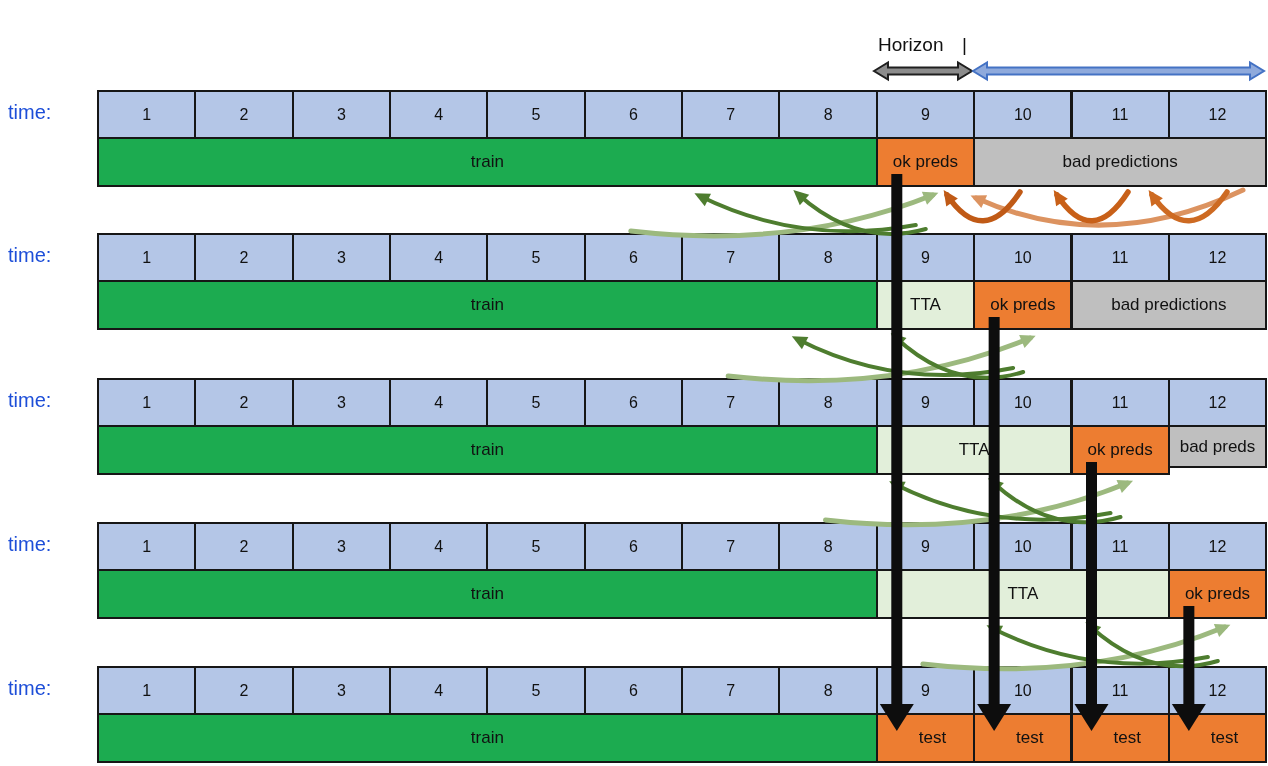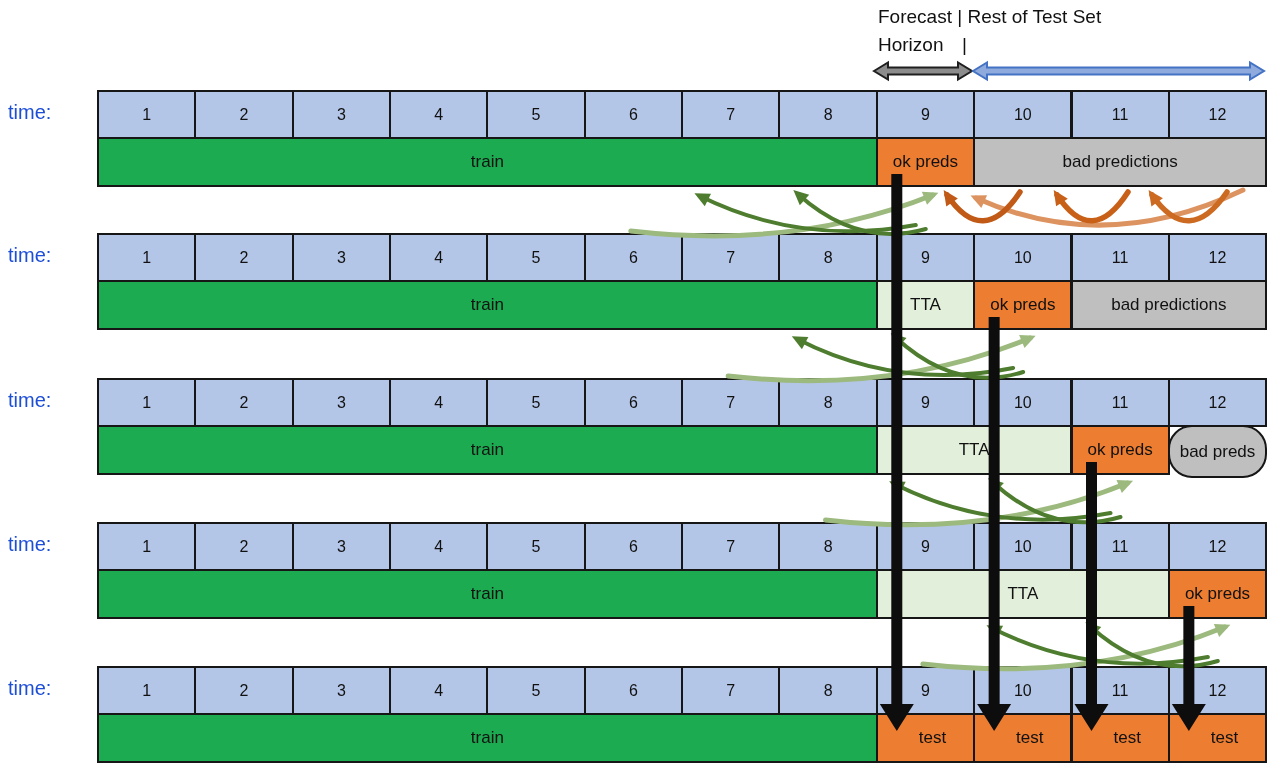--- a/index.html
+++ b/index.html
@@ -17,21 +17,20 @@
     position:absolute;box-sizing:border-box;border:2px solid #161616;
     display:flex;align-items:center;justify-content:center;font-size:17px;color:#111;
   }
   .seg-test{padding-left:14px;}
   #arrow-layer{position:absolute;left:0;top:0;width:1268px;height:766px;pointer-events:none;}
 </style>
 </head>
 <body>
 
 <div id="canvas">
-  <div class="hdr" style="left:878px;top:5px;">Forecast | Rest of Test Set</div>
   <div class="hdr" style="left:878px;top:33px;">Horizon</div>
   <div class="hdr" style="left:962px;top:33px;">|</div>
 
   <div id="rows">
       <div class="time-label" style="left: 8px; top: 101px;">time:</div>
       <div class="cell" style="left: 97px; top: 90px; width: 99.35px; height: 49px; background: rgb(180, 198, 231);">1</div>
       <div class="cell" style="left: 194.35px; top: 90px; width: 99.35px; height: 49px; background: rgb(180, 198, 231);">2</div>
       <div class="cell" style="left: 291.7px; top: 90px; width: 99.35px; height: 49px; background: rgb(180, 198, 231);">3</div>
       <div class="cell" style="left: 389.05px; top: 90px; width: 99.35px; height: 49px; background: rgb(180, 198, 231);">4</div>
       <div class="cell" style="left: 486.4px; top: 90px; width: 99.35px; height: 49px; background: rgb(180, 198, 231);">5</div>
@@ -71,21 +70,21 @@
       <div class="cell" style="left: 583.75px; top: 378px; width: 99.35px; height: 49px; background: rgb(180, 198, 231);">6</div>
       <div class="cell" style="left: 681.1px; top: 378px; width: 99.35px; height: 49px; background: rgb(180, 198, 231);">7</div>
       <div class="cell" style="left: 778.45px; top: 378px; width: 99.35px; height: 49px; background: rgb(180, 198, 231);">8</div>
       <div class="cell" style="left: 875.8px; top: 378px; width: 99.35px; height: 49px; background: rgb(180, 198, 231);">9</div>
       <div class="cell" style="left: 973.15px; top: 378px; width: 99.35px; height: 49px; background: rgb(180, 198, 231);">10</div>
       <div class="cell" style="left: 1070.5px; top: 378px; width: 99.35px; height: 49px; background: rgb(180, 198, 231);">11</div>
       <div class="cell" style="left: 1167.85px; top: 378px; width: 99.35px; height: 49px; background: rgb(180, 198, 231);">12</div>
       <div class="segment seg-train" style="left: 97px; top: 425px; width: 780.8px; height: 50px; background: rgb(28, 171, 80);">train</div>
       <div class="segment seg-tta" style="left: 875.8px; top: 425px; width: 196.7px; height: 50px; background: rgb(226, 239, 218);">TTA</div>
       <div class="segment seg-ok" style="left: 1070.5px; top: 425px; width: 99.35px; height: 50px; background: rgb(237, 125, 49);">ok preds</div>
-      <div class="segment seg-bad" style="left: 1167.85px; top: 425px; width: 99.35px; height: 53px; background: rgb(191, 191, 191); border-radius: 24px;">bad preds</div>
+      <div class="segment seg-bad" style="left: 1167.85px; top: 425px; width: 99.35px; height: 43px; background: rgb(191, 191, 191);">bad preds</div>
       <div class="time-label" style="left: 8px; top: 533px;">time:</div>
       <div class="cell" style="left: 97px; top: 522px; width: 99.35px; height: 49px; background: rgb(180, 198, 231);">1</div>
       <div class="cell" style="left: 194.35px; top: 522px; width: 99.35px; height: 49px; background: rgb(180, 198, 231);">2</div>
       <div class="cell" style="left: 291.7px; top: 522px; width: 99.35px; height: 49px; background: rgb(180, 198, 231);">3</div>
       <div class="cell" style="left: 389.05px; top: 522px; width: 99.35px; height: 49px; background: rgb(180, 198, 231);">4</div>
       <div class="cell" style="left: 486.4px; top: 522px; width: 99.35px; height: 49px; background: rgb(180, 198, 231);">5</div>
       <div class="cell" style="left: 583.75px; top: 522px; width: 99.35px; height: 49px; background: rgb(180, 198, 231);">6</div>
       <div class="cell" style="left: 681.1px; top: 522px; width: 99.35px; height: 49px; background: rgb(180, 198, 231);">7</div>
       <div class="cell" style="left: 778.45px; top: 522px; width: 99.35px; height: 49px; background: rgb(180, 198, 231);">8</div>
       <div class="cell" style="left: 875.8px; top: 522px; width: 99.35px; height: 49px; background: rgb(180, 198, 231);">9</div>

